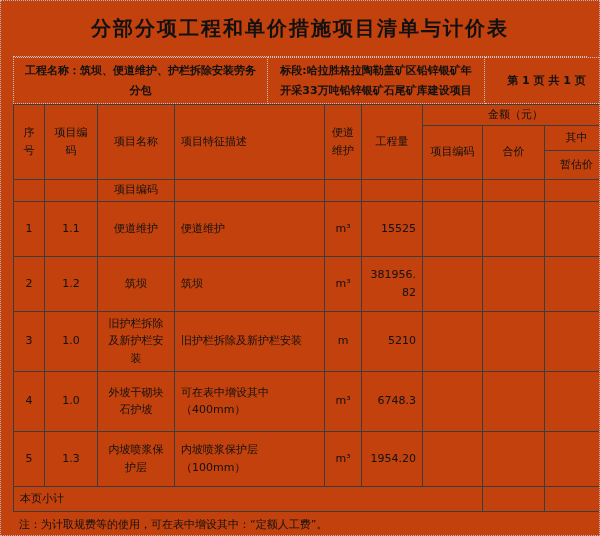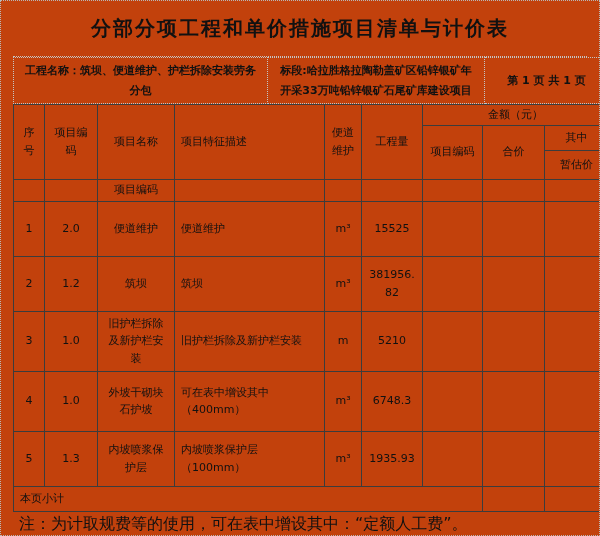--- a/index.html
+++ b/index.html
@@ -31,32 +31,32 @@
     line-height: 1.75; padding: 2px 8px;
   }
   .main-table th, .main-table td {
     border: 1px solid #3c3c3c;
     font-size: 11px; font-weight: normal;
     text-align: center; vertical-align: middle;
     line-height: 1.6; padding: 1px 6px;
     overflow: hidden;
   }
   .main-table .left { text-align: left; }
-  .main-table .num { word-break: break-all; }
+  .main-table .num { word-break: break-all; text-align: right; }
   tr.hr1 { height: 19px; }
   tr.hr2 { height: 25px; }
   tr.hr3 { height: 29px; }
   tr.group-row { height: 22px; }
   tr.r55 { height: 55px; }
   tr.r60 { height: 60px; }
   tr.subtotal-row { height: 25px; }
   .note-box {
     height: 25px;
     display: flex; align-items: center;
-    font-size: 16px;
+    font-size: 11px;
     padding-left: 6px;
   }
 </style>
 </head>
 <body>
 
 <div class="page">
 
   <div class="title-box">分部分项工程和单价措施项目清单与计价表</div>
 
@@ -113,21 +113,21 @@
         <td>项目编码</td>
         <td></td>
         <td></td>
         <td></td>
         <td></td>
         <td></td>
         <td></td>
       </tr>
       <tr class="r55">
         <td>1</td>
-        <td>2.0</td>
+        <td>1.1</td>
         <td>便道维护</td>
         <td class="left">便道维护</td>
         <td>m³</td>
         <td class="num">15525</td>
         <td></td>
         <td></td>
         <td></td>
       </tr>
       <tr class="r55">
         <td>2</td>
@@ -161,21 +161,21 @@
         <td></td>
         <td></td>
         <td></td>
       </tr>
       <tr class="r55">
         <td>5</td>
         <td>1.3</td>
         <td>内坡喷浆保护层</td>
         <td class="left">内坡喷浆保护层（100mm）</td>
         <td>m³</td>
-        <td class="num">1935.93</td>
+        <td class="num">1954.20</td>
         <td></td>
         <td></td>
         <td></td>
       </tr>
       <tr class="subtotal-row">
         <td colspan="7" class="left">本页小计</td>
         <td></td>
         <td></td>
       </tr>
     </tbody>

